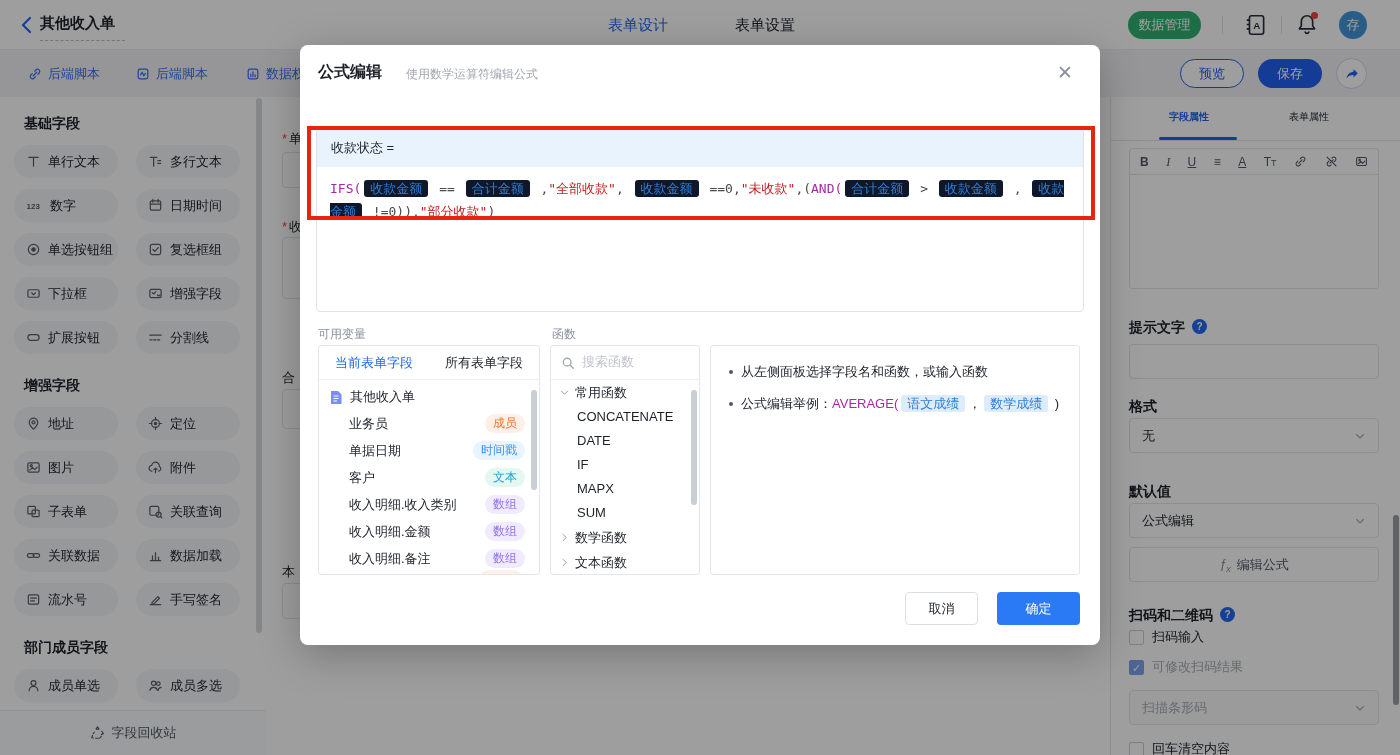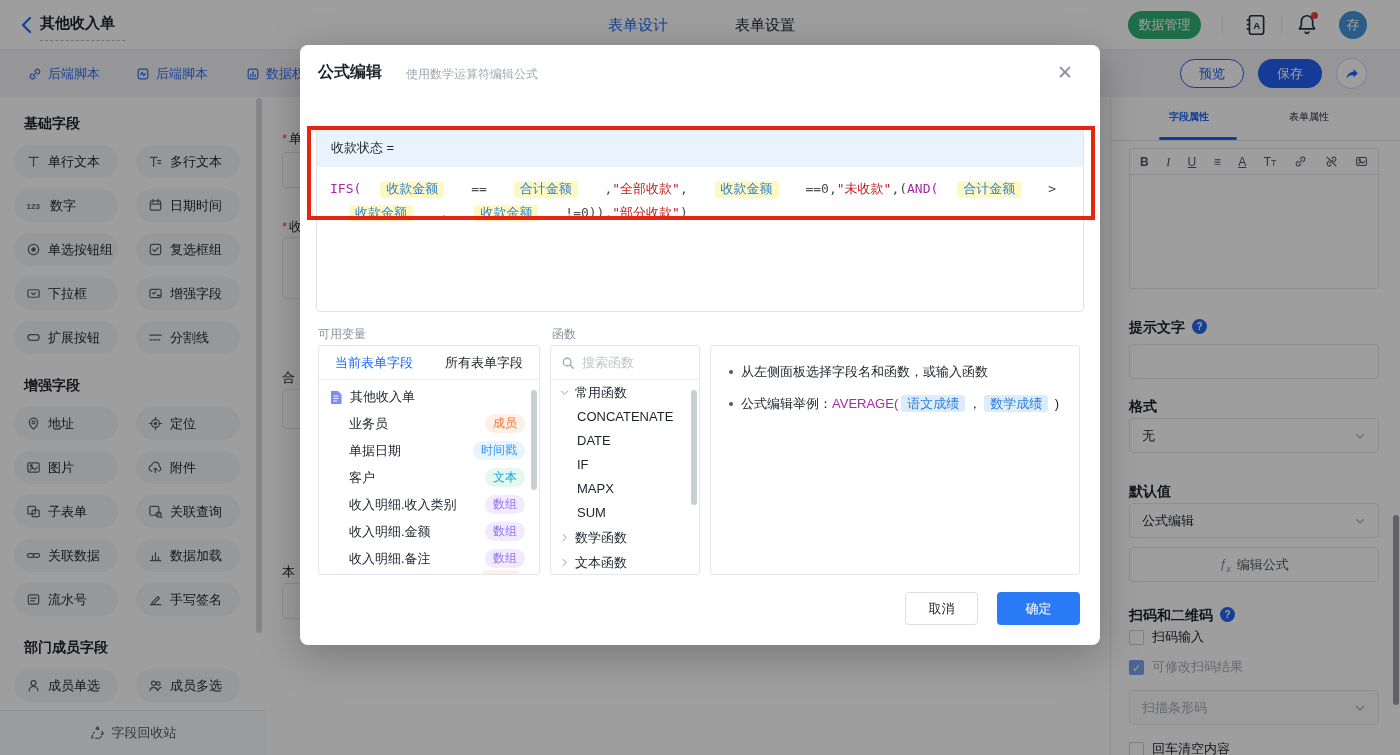--- a/index.html
+++ b/index.html
@@ -72,21 +72,21 @@
   #overlay{position:absolute;left:0;top:0;width:1400px;height:755px;background:rgba(0,0,0,.38);z-index:50}
   #modal{position:absolute;left:300px;top:45px;width:800px;height:600px;background:#fff;border-radius:8px;box-shadow:0 10px 40px rgba(0,0,0,.25);z-index:60}
   #modal-title{position:absolute;left:18px;top:17px;font-size:16px;font-weight:bold;color:#1d2129}
   #modal-subtitle{position:absolute;left:106px;top:21px;font-size:12px;color:#a1a7b0}
   #modal-close{position:absolute;left:757px;top:18px;font-size:19px;color:#8a919f;cursor:pointer;line-height:1}
 
   #formula-box{position:absolute;left:16px;top:83px;width:768px;height:184px;border:1px solid #dfe3e8;border-radius:4px;overflow:hidden}
   #formula-target{height:38px;background:#e8f3fd;display:flex;align-items:center;padding-left:14px;font-size:13px;color:#1d2129}
   #formula-body{padding:10px 13px;font-family:"DejaVu Sans Mono",monospace;font-size:13px;line-height:23px;color:#4a4a4a;cursor:text}
   .tk-fn{color:#a62aa4}
-  .tk-chip{color:#2e7fd4;background:#fef9c3;border-radius:3px;padding:1px 6px;margin:0 19px;font-family:Liberation Mono, monospace}
+  .tk-chip{color:#2e7fd4;background:#0f172a;border-radius:3px;padding:1px 6px;margin:0 3px;font-family:Liberation Sans, sans-serif}
   .tk-str{color:#c01e1e}
   .tk-txt{color:#4a4a4a}
   #red-annotation{position:absolute;left:307px;top:126px;width:788px;height:94px;border:4px solid #e8240f;z-index:70;pointer-events:none}
 
   .panel-label{position:absolute;font-size:12px;color:#8a919f}
   #vars-label{left:18px;top:281px}
   #funcs-label{left:252px;top:281px}
   .m-panel{position:absolute;top:300px;height:230px;border:1px solid #e5e6eb;border-radius:3px;background:#fff;overflow:hidden}
   #vars-panel{left:18px;width:222px}
   #funcs-panel{left:250px;width:150px}
@@ -99,21 +99,21 @@
   .var-row{display:flex;align-items:center;justify-content:space-between;height:27px;padding:0 14px 0 30px;font-size:13px;color:#1d2129;cursor:pointer}
   .badge{font-size:12px;border-radius:10px;padding:1px 8px;white-space:nowrap}
   .b-member{color:#f77234;background:#fef0e6}
   .b-timestamp{color:#3491fa;background:#e8f4ff}
   .b-text{color:#19a1d8;background:#e2f8f0}
   .b-array{color:#9373ee;background:#f0ebfe}
   #vars-scroll{position:absolute;right:2px;top:44px;width:6px;height:100px;border-radius:3px;background:#c9cdd4}
   #vars-partial{position:absolute;left:160px;top:224px;width:44px;height:10px;border-radius:10px 10px 0 0;background:#fef0e6}
 
   #func-search{height:34px;border-bottom:1px solid #eceef1;display:flex;align-items:center;gap:7px;padding:0 10px}
-  #func-search input{border:none;outline:none;width:100px;font-size:13px;color:#c2410c;font-family:Liberation Serif, serif}
+  #func-search input{border:none;outline:none;width:100px;font-size:13px;color:#c2410c;font-family:Liberation Mono, monospace}
   #func-search input::placeholder{color:#bfc4cc}
   .fgroup{display:flex;align-items:center;gap:5px;height:25px;padding-left:8px;font-size:13px;color:#1d2129;cursor:pointer}
   .fitem{height:24px;line-height:24px;padding-left:26px;font-size:13px;color:#1d2129;cursor:pointer}
   #funcs-scroll{position:absolute;right:2px;top:44px;width:6px;height:115px;border-radius:3px;background:#c9cdd4}
   .chev-ic{color:#86909c}
 
   #hints-panel{padding:16px 18px;font-size:13px;color:#1d2129}
   .hint-line{display:flex;align-items:flex-start;gap:8px;margin-bottom:12px;line-height:20px}
   .hint-dot{width:4px;height:4px;border-radius:50%;background:#4e5969;margin-top:8px;flex:0 0 auto}
   .hint-fn{color:#a62aa4}

